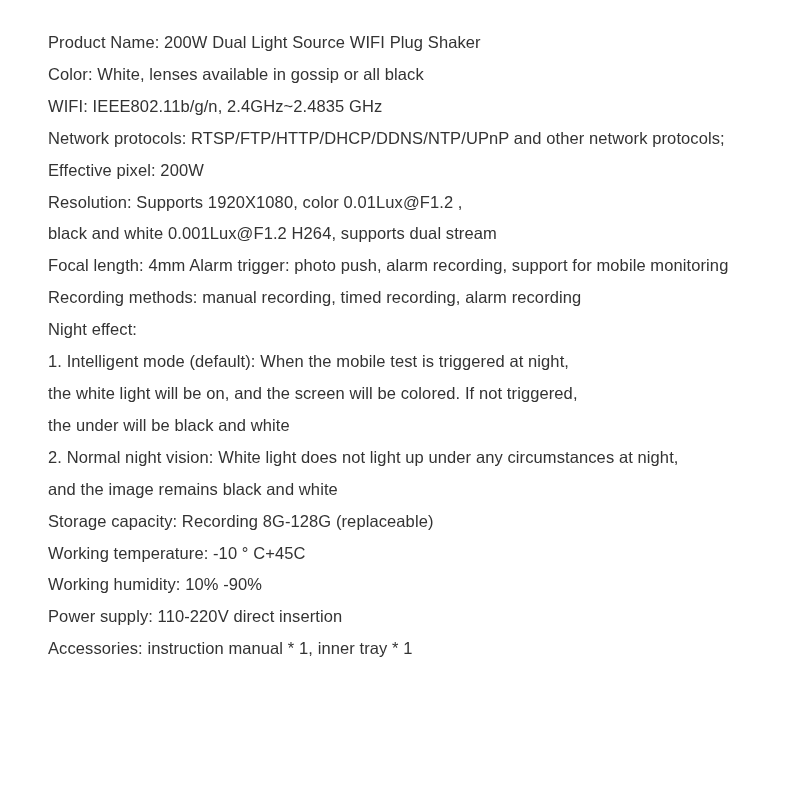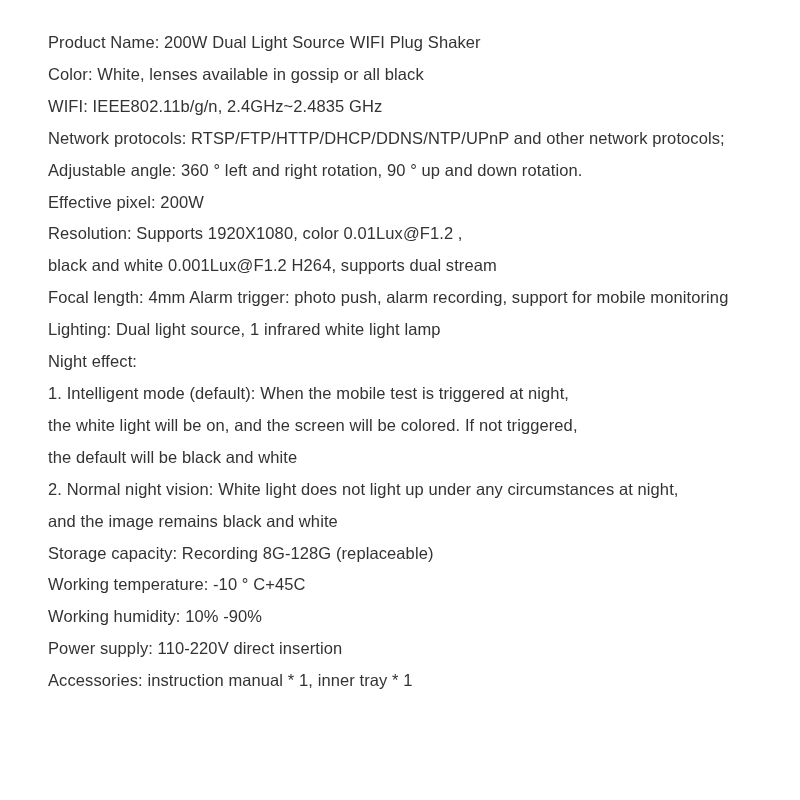--- a/index.html
+++ b/index.html
@@ -32,30 +32,29 @@
   }
 </style>
 </head>
 <body>
 
 <div class="spec-sheet">
   <p class="spec-line">Product Name: 200W Dual Light Source WIFI Plug Shaker</p>
   <p class="spec-line">Color: White, lenses available in gossip or all black</p>
   <p class="spec-line">WIFI: IEEE802.11b/g/n, 2.4GHz~2.4835 GHz</p>
   <p class="spec-line">Network protocols: RTSP/FTP/HTTP/DHCP/DDNS/NTP/UPnP and other network protocols;</p>
-  <p class="spec-line">Adjustable angle: 360 ° left and right rotation, 90 ° up and down rotation.</p>
   <p class="spec-line">Effective pixel: 200W</p>
   <p class="spec-line">Resolution: Supports 1920X1080, color 0.01Lux@F1.2 ,</p>
   <p class="spec-line">black and white 0.001Lux@F1.2 H264, supports dual stream</p>
   <p class="spec-line">Focal length: 4mm Alarm trigger: photo push, alarm recording, support for mobile monitoring</p>
-  <p class="spec-line">Lighting: Dual light source, 1 infrared white light lamp</p>
+  <p class="spec-line">Recording methods: manual recording, timed recording, alarm recording</p>
   <p class="spec-line">Night effect:</p>
   <p class="spec-line">1. Intelligent mode (default): When the mobile test is triggered at night,</p>
   <p class="spec-line">the white light will be on, and the screen will be colored. If not triggered,</p>
-  <p class="spec-line">the default will be black and white</p>
+  <p class="spec-line">the under will be black and white</p>
   <p class="spec-line">2. Normal night vision: White light does not light up under any circumstances at night,</p>
   <p class="spec-line">and the image remains black and white</p>
   <p class="spec-line">Storage capacity: Recording 8G-128G (replaceable)</p>
   <p class="spec-line">Working temperature: -10 ° C+45C</p>
   <p class="spec-line">Working humidity: 10% -90%</p>
   <p class="spec-line">Power supply: 110-220V direct insertion</p>
   <p class="spec-line">Accessories: instruction manual * 1, inner tray * 1</p>
 </div>
 
 </body></html>

